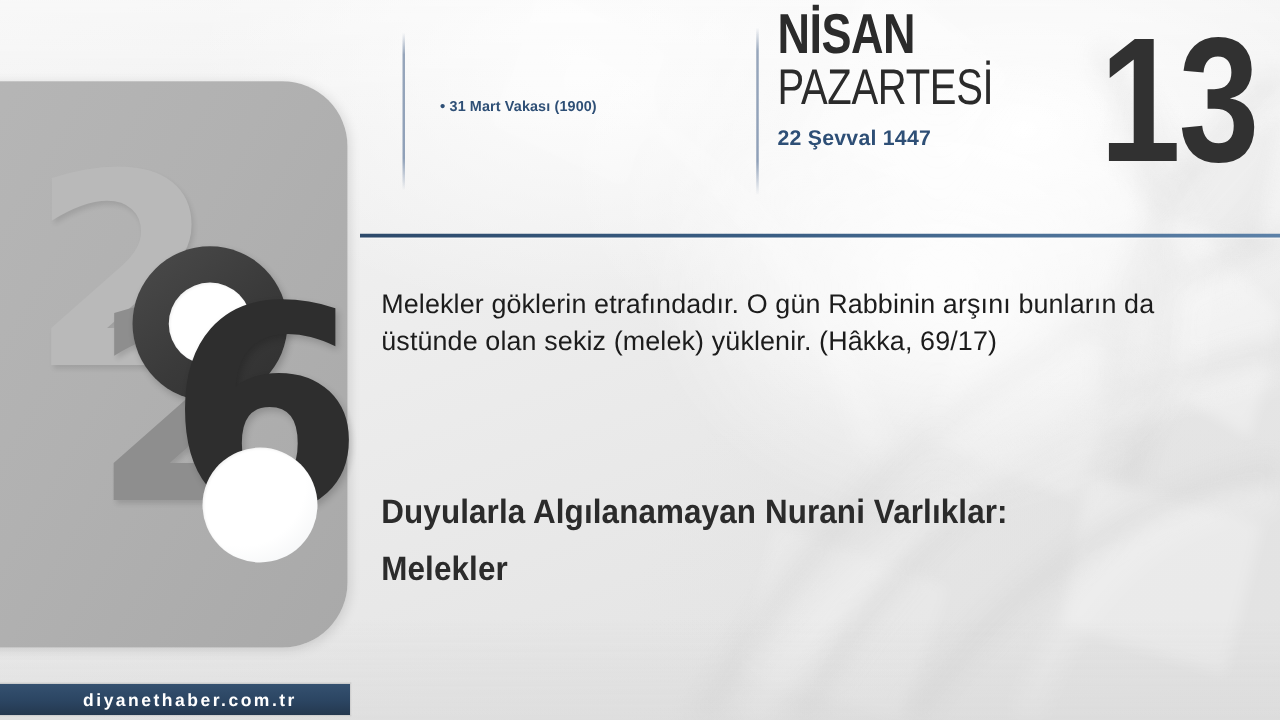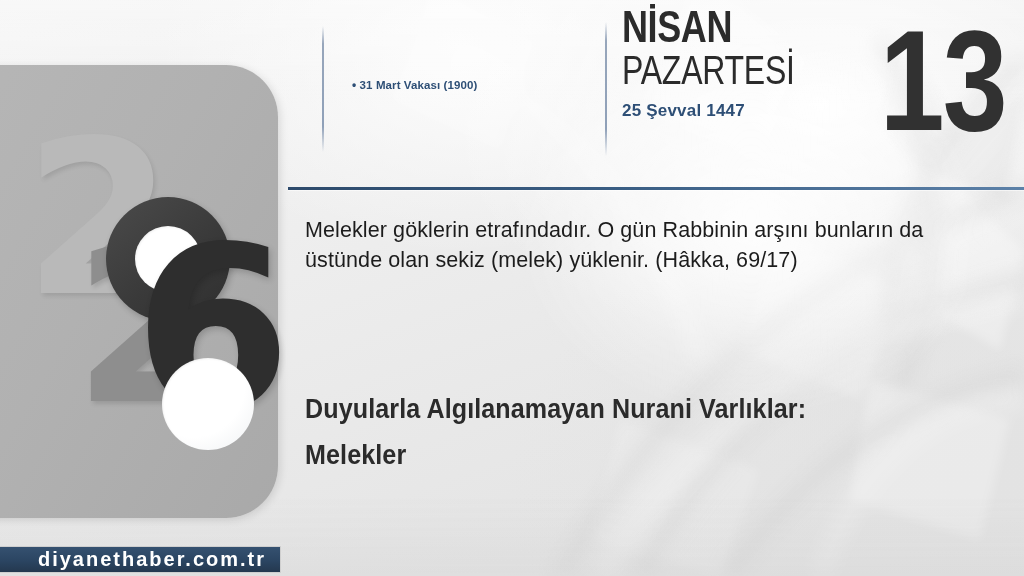--- a/index.html
+++ b/index.html
@@ -191,21 +191,21 @@
     position:absolute;
     left:288px; top:187px;
     width:736px; height:3px;
     background:linear-gradient(to right, #2d4a6b 0%, #3a5e84 45%, #5c81a8 100%);
     box-shadow:0 1px 0 rgba(255,255,255,0.55);
   }
 
   
   .quote {
     position:absolute;
-    left:305px; top:216px;
+    left:305px; top:229px;
     width:620px;
     font-size:21.5px;
     font-weight:normal;
     color:#1c1c1c;
     line-height:1.38;
     letter-spacing:0.1px;
   }
 
   
   .headline {
@@ -229,21 +229,21 @@
     width:281px; height:27px;
     background:linear-gradient(to bottom,#355170 0%, #2b4562 55%, #24384f 100%);
     border:1px solid #cfcfcf;
     border-left:none;
     display:flex;
     align-items:center;
     justify-content:center;
   }
   .footer-text {
     color:#ffffff;
-    font-size:20px;
+    font-size:14px;
     font-weight:bold;
     letter-spacing:2.0px;
     padding-left:24px;
   }
 </style>
 </head>
 <body>
 
 <div id="page">
 
@@ -304,21 +304,21 @@
   <div class="events">
     <div class="event-item">
       <span class="dot">•</span>
       <span>31 Mart Vakası (1900)</span>
     </div>
   </div>
 
   <div class="date-block">
     <div class="month">NİSAN</div>
     <div class="weekday">PAZARTESİ</div>
-    <div class="hijri">25 Şevval 1447</div>
+    <div class="hijri">22 Şevval 1447</div>
   </div>
 
   <div class="day-number">13</div>
 
   <div class="hline"></div>
 
   <div class="quote">Melekler göklerin etrafındadır. O gün Rabbinin arşını bunların da üstünde olan sekiz (melek) yüklenir. (Hâkka, 69/17)</div>
 
   <div class="headline">
     <div>Duyularla Algılanamayan Nurani Varlıklar:</div>

